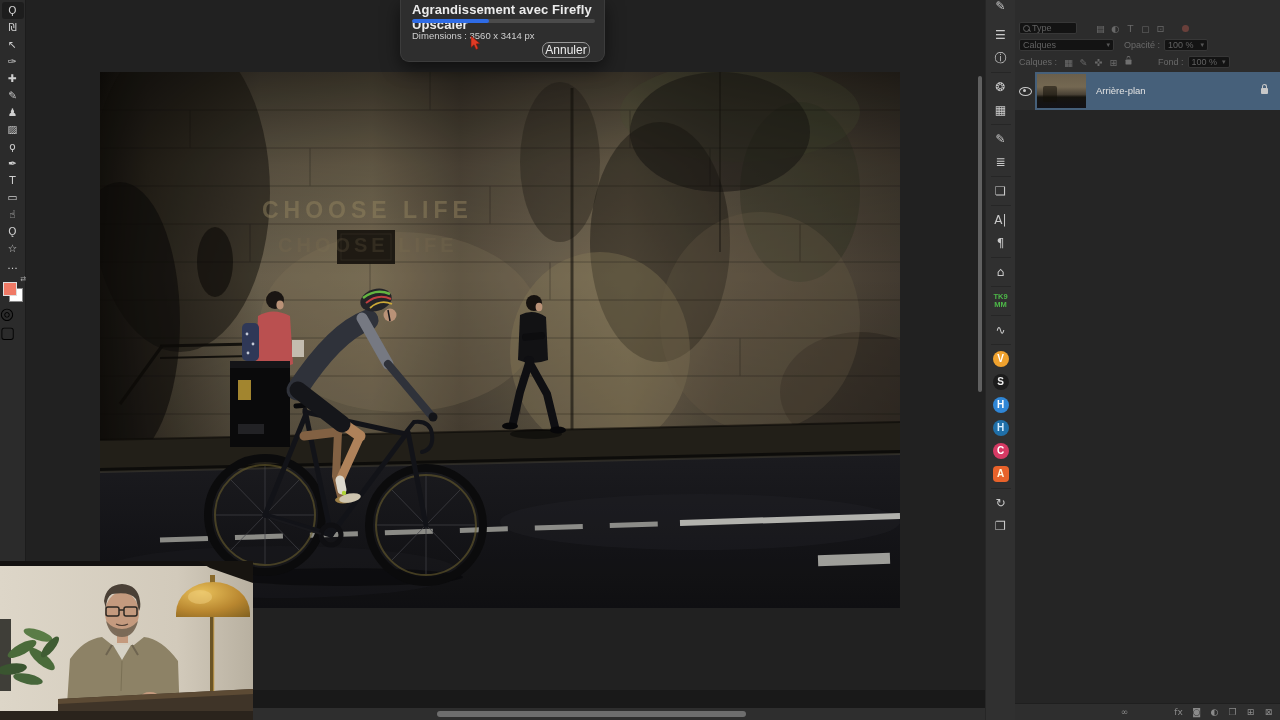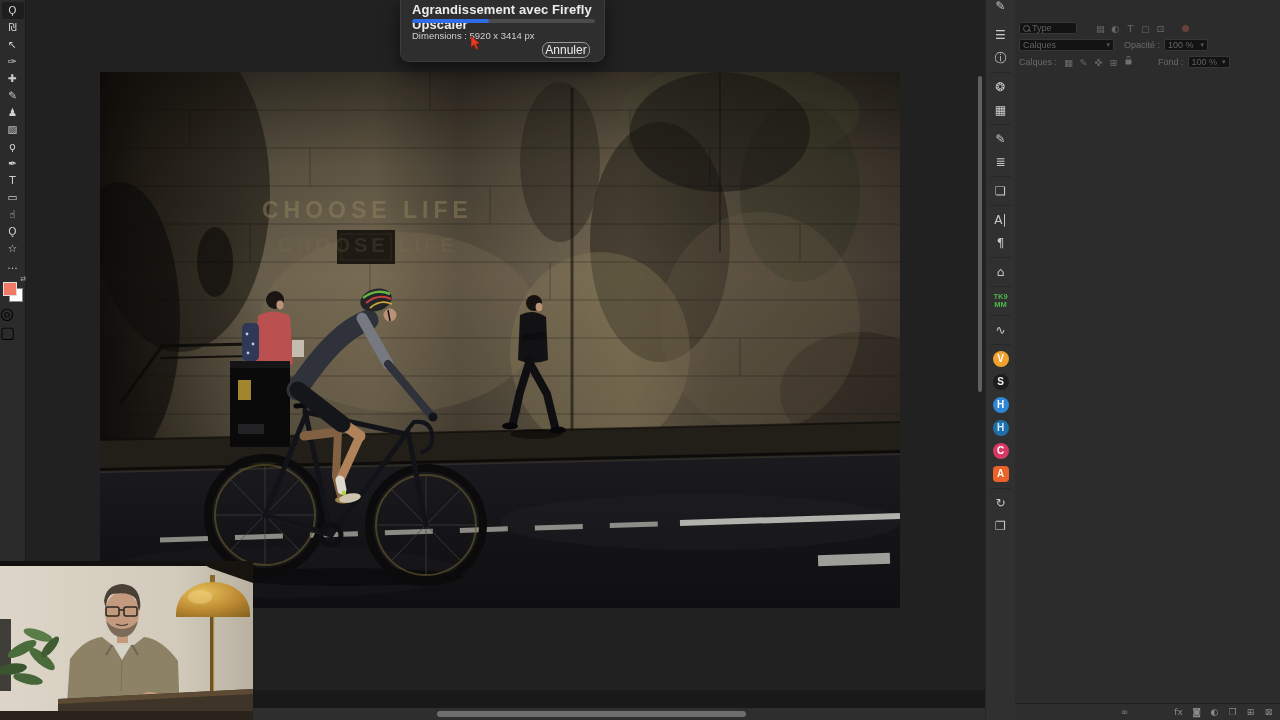--- a/index.html
+++ b/index.html
@@ -321,21 +321,21 @@
         <div class="hthumb"></div>
       </div>
   <div class="vthumb"></div>
 </div>
 
 <div class="dialog">
   <div class="dlg-title">Agrandissement avec Firefly Upscaler</div>
   <div class="ptrack">
         <div class="pfill" style="width: 42%; background: rgb(46, 107, 229);"></div>
       </div>
-  <div class="dlg-dims">Dimensions : 5920 x 3414 px</div>
+  <div class="dlg-dims">Dimensions : 3560 x 3414 px</div>
   <div class="dlg-btn">Annuler</div>
 </div>
 <svg class="cursor" width="12" height="15" viewBox="0 0 12 15">
   <path d="M1 0 L1 11.5 L4 8.8 L6 13.5 L8.2 12.4 L6.2 7.9 L10 7.6 Z" fill="#e03b25" stroke="#7a1408" stroke-width="0.6"></path>
 </svg>
 
 <div class="dock">
 
     <div class="ditem clip">
       <span class="dglyph">✎</span>
@@ -500,20 +500,30 @@
     <span class="picon">✜</span>
     <span class="picon">⊞</span>
     <span class="padlock sm" style="margin:0 4px;"></span>
     <span style="margin-left:22px;">Fond :</span>
     <div class="fbox" style="width:42px;margin-left:4px;">
       <span>100 %</span>
       <span class="chev glyphfont">▾</span>
     </div>
   </div>
 
+  <div class="layerlist">
+    <div class="layer-row" style="background: rgb(70, 96, 122);">
+      <div class="gutter">
+            <span class="eye"></span>
+          </div>
+      <div class="thumb"></div>
+      <div class="layer-name">Arrière-plan</div>
+      <span class="padlock layer-lock"></span>
+    </div>
+  </div>
 
   <div class="bottombar">
     <span class="bicon">∞</span>
     <span class="bicon" style="margin-left:36px;">fx</span>
     <span class="bicon">◙</span>
     <span class="bicon">◐</span>
     <span class="bicon">❐</span>
     <span class="bicon">⊞</span>
     <span class="bicon">⊠</span>
   </div>

